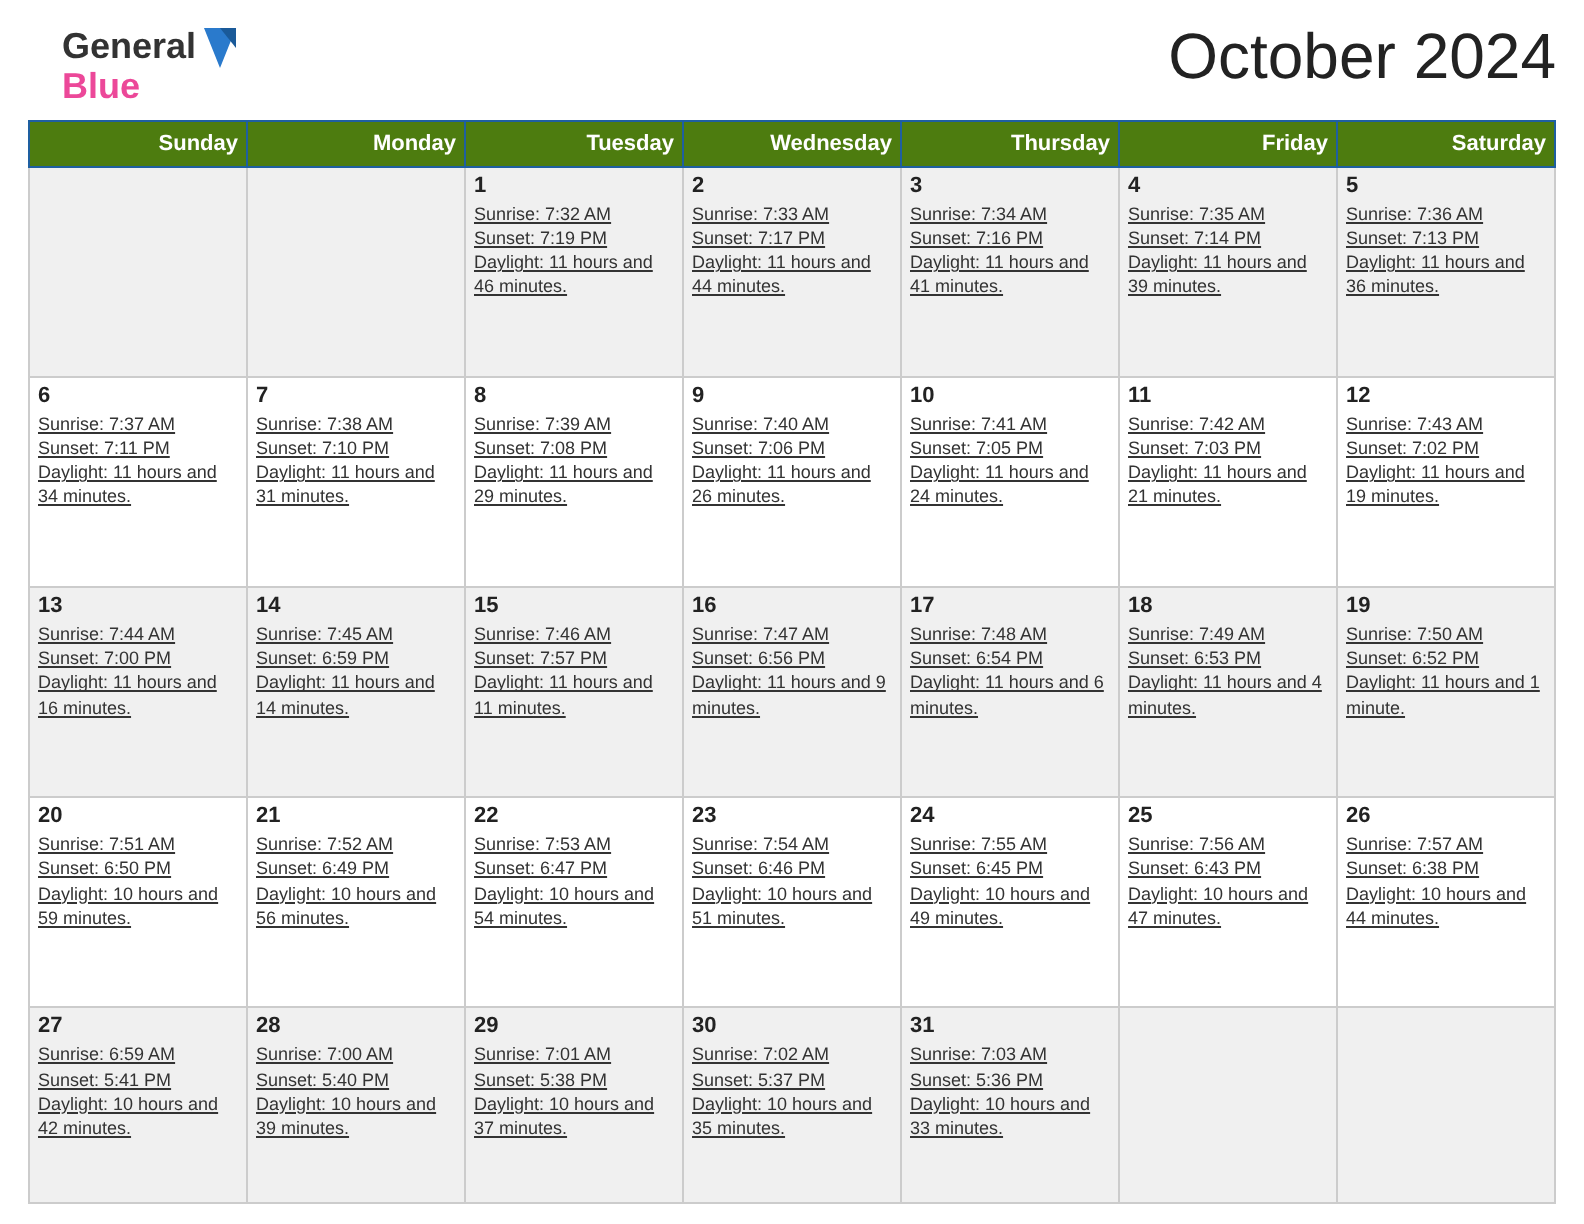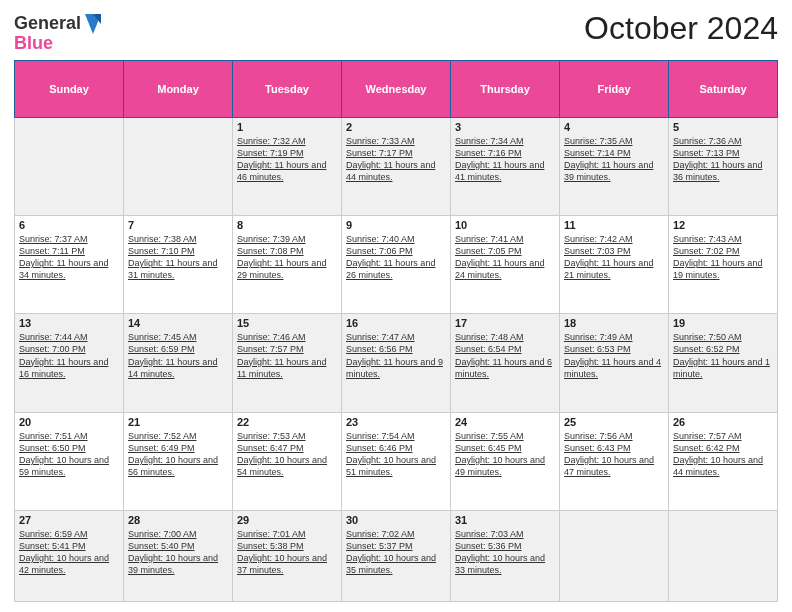--- a/index.html
+++ b/index.html
@@ -19,20 +19,21 @@
     }
     .header {
       display: flex;
       justify-content: space-between;
       align-items: flex-start;
       margin-bottom: 6px;
     }
     .logo {
       display: flex;
       gap: 0;
+      margin-left: 17px;
     }
     .logo-text {
       font-size: 18px;
       font-weight: bold;
       line-height: 1.1;
     }
     .logo-general { color: #333; }
     .logo-blue { color: #ec4899; }
     .logo-icon {
       width: 20px;
@@ -52,26 +53,26 @@
       color: #444;
     }
     .calendar {
       flex: 1;
       border: 1px solid #ccc;
       border-collapse: collapse;
       width: 100%;
       table-layout: fixed;
     }
     .calendar th {
-      background: #ec4899;
+      background: #4d7c0f;
       color: #fff;
       font-size: 11px;
       font-weight: bold;
-      padding: 22px 4px;
-      text-align: center;
+      padding: 5px 4px;
+      text-align: right;
       border: 1px solid #1e5fa0;
     }
     .calendar td {
       border: 1px solid #ccc;
       vertical-align: top;
       padding: 3px 4px;
       font-size: 9.5px;
       color: #222;
       height: 82px;
     }
@@ -283,21 +284,21 @@
           </td>
           <td>
             <span class="day-num">25</span>
             <div class="day-info">Sunrise: 7:56 AM
 Sunset: 6:43 PM
 Daylight: 10 hours and 47 minutes.</div>
           </td>
           <td>
             <span class="day-num">26</span>
             <div class="day-info">Sunrise: 7:57 AM
-Sunset: 6:42 PM
+Sunset: 6:38 PM
 Daylight: 10 hours and 44 minutes.</div>
           </td>
         </tr>
         <tr class="row-shaded">
           <td>
             <span class="day-num">27</span>
             <div class="day-info">Sunrise: 6:59 AM
 Sunset: 5:41 PM
 Daylight: 10 hours and 42 minutes.</div>
           </td>

